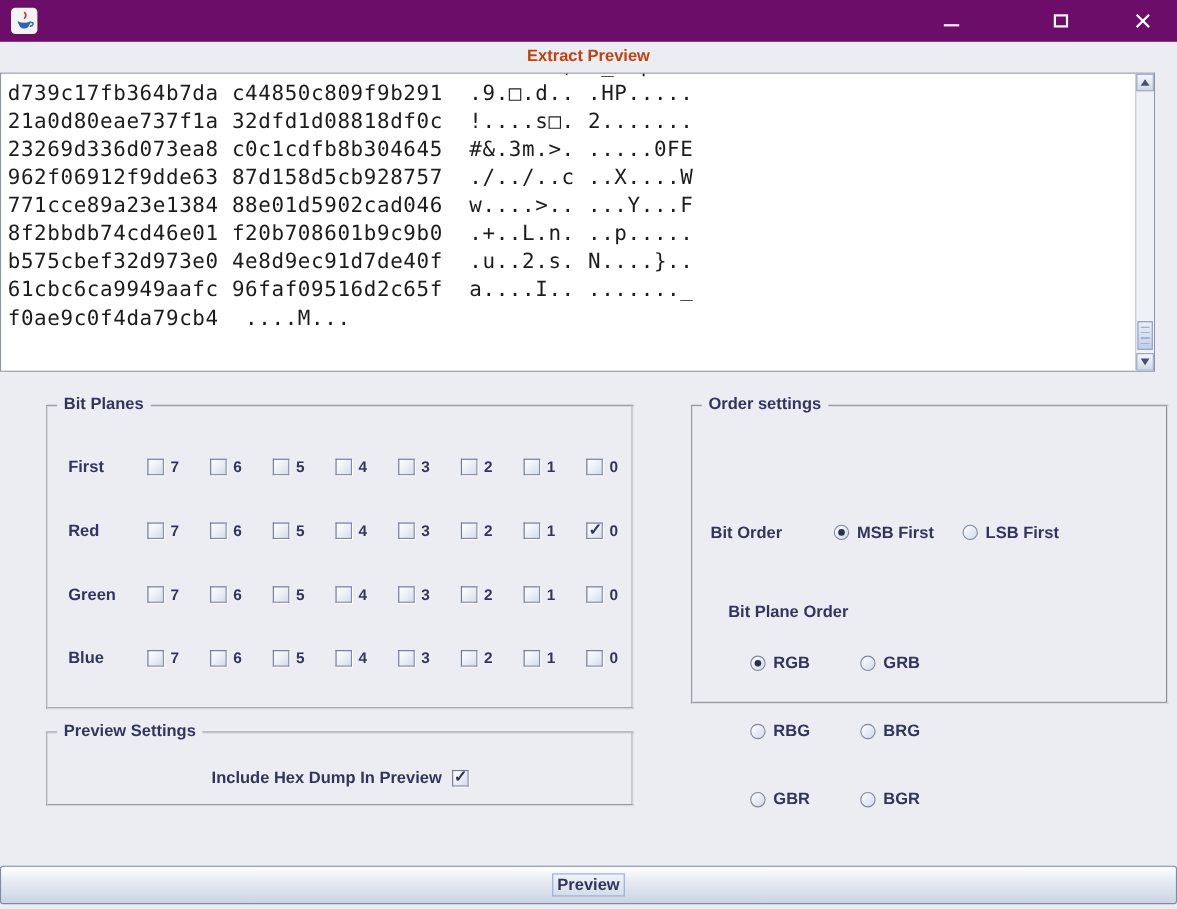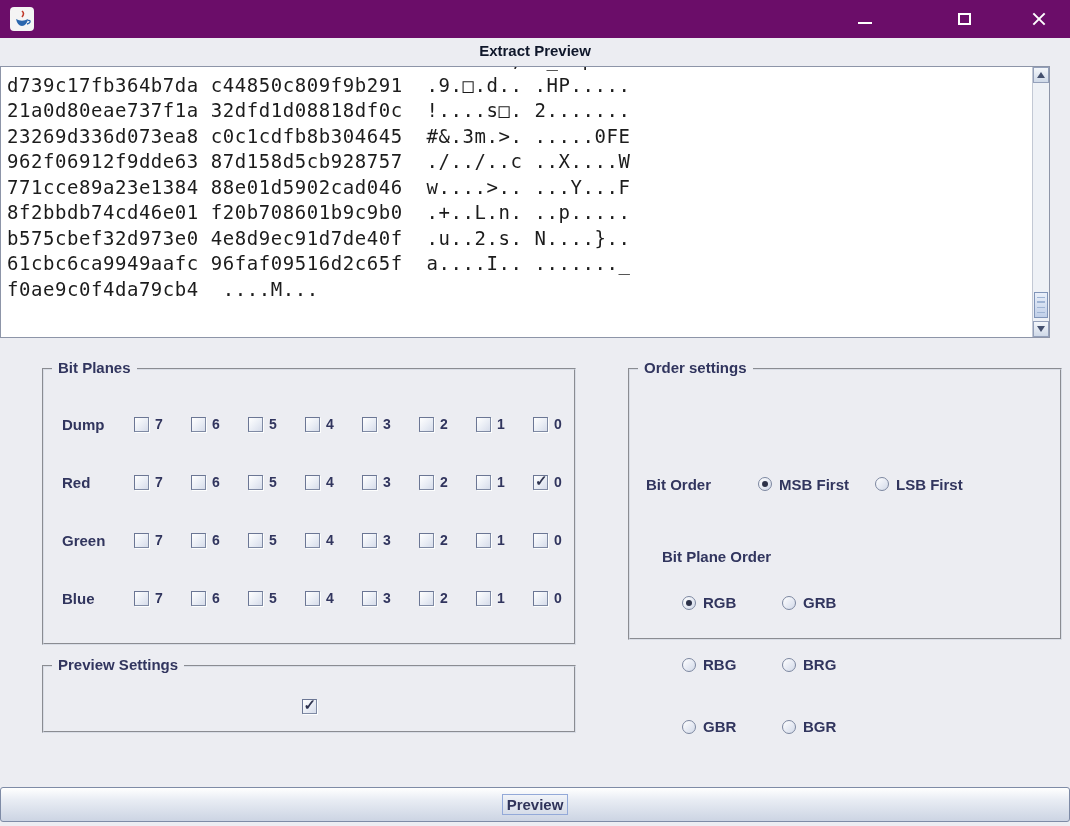--- a/index.html
+++ b/index.html
@@ -14,21 +14,21 @@
   .ctrl-min .bar { position:absolute; left:1px; bottom:3px; width:14px; height:2px; background:#fff; }
   .ctrl-max { right:97px; }
   .ctrl-max .box { position:absolute; left:1px; top:2px; width:13px; height:12px; border:2px solid #fff; }
   .ctrl-close { right:23px; }
   .ctrl-close .x1,.ctrl-close .x2 { position:absolute; left:0; top:7px; width:16px; height:2px; background:#fff; }
   .ctrl-close .x1 { transform:rotate(45deg); }
   .ctrl-close .x2 { transform:rotate(-45deg); }
 
   
   .dialog-header { position:absolute; top:42px; left:0; width:1070px; text-align:center;
-    font-size:15px; font-weight:bold; color:#0f172a; }
+    font-size:15px; font-weight:bold; color:#c2410c; }
 
   
   .hex-area { position:absolute; top:66px; left:0; width:1050px; height:272px;
     background:#fff; border:1px solid #8d95a8; overflow:hidden; }
   .hex-text { position:absolute; left:6px; top:-20px; right:20px;
     font-family:"DejaVu Sans Mono", monospace; font-size:19px; line-height:25.5px;
     letter-spacing:0.55px; color:#1c1c1c; white-space:pre; }
 
   
   .sb { position:absolute; top:0; right:0; bottom:0; width:17px; background:#eef1f6; border-left:1px solid #c2c8d4; }
@@ -135,21 +135,21 @@
     <div class="sb-btn down">
         <div class="tri-down"></div>
       </div>
   </div>
 </div>
 
 <div class="groupbox" id="bitplanes">
   <span class="legend">Bit Planes</span>
   <div>
       <div class="bp-row" style="top: 45px;">
-        <span class="bp-label">Dump</span>
+        <span class="bp-label">First</span>
         <span class="bit-cell">
           <span class="cb"></span>
           <span class="bit-num">7</span>
         </span>
         <span class="bit-cell">
           <span class="cb"></span>
           <span class="bit-num">6</span>
         </span>
         <span class="bit-cell">
           <span class="cb"></span>
@@ -280,20 +280,21 @@
           <span class="cb"></span>
           <span class="bit-num">0</span>
         </span>
       </div>
     </div>
 </div>
 
 <div class="groupbox" id="preview-settings">
   <span class="legend">Preview Settings</span>
   <div class="ps-row">
+    <span class="ps-label">Include Hex Dump In Preview</span>
     <span class="cb checked"></span>
   </div>
 </div>
 
 <div class="groupbox" id="order-settings">
   <span class="legend">Order settings</span>
 
 
   <div class="os-row" id="bit-order-row">
     <span class="os-label">Bit Order</span>

